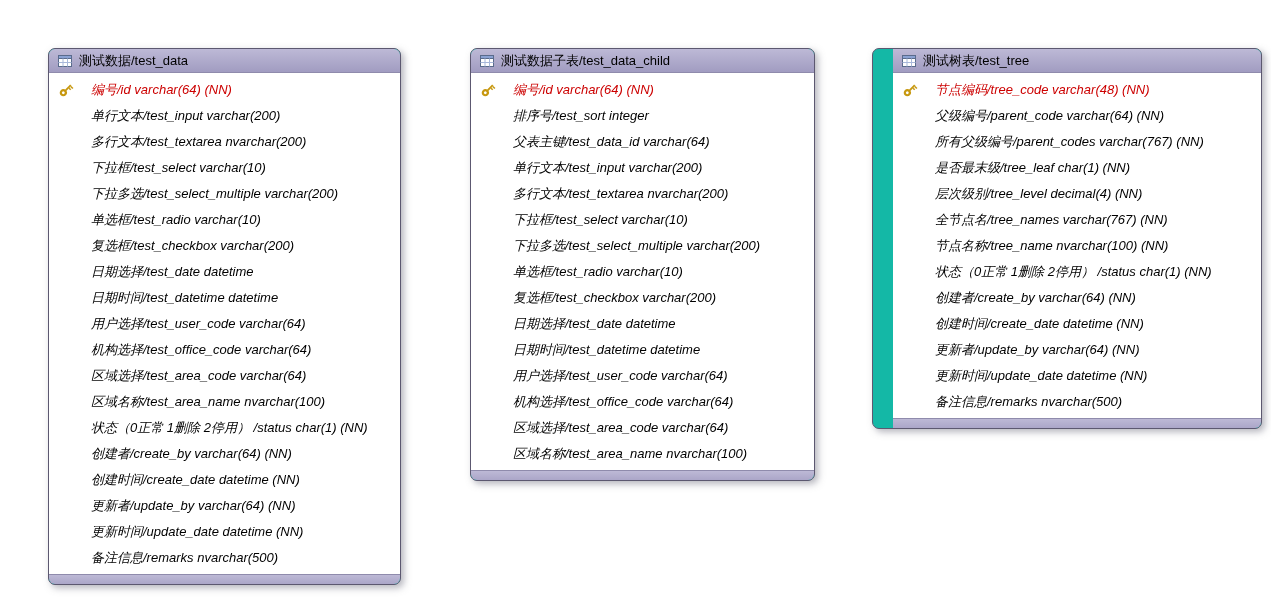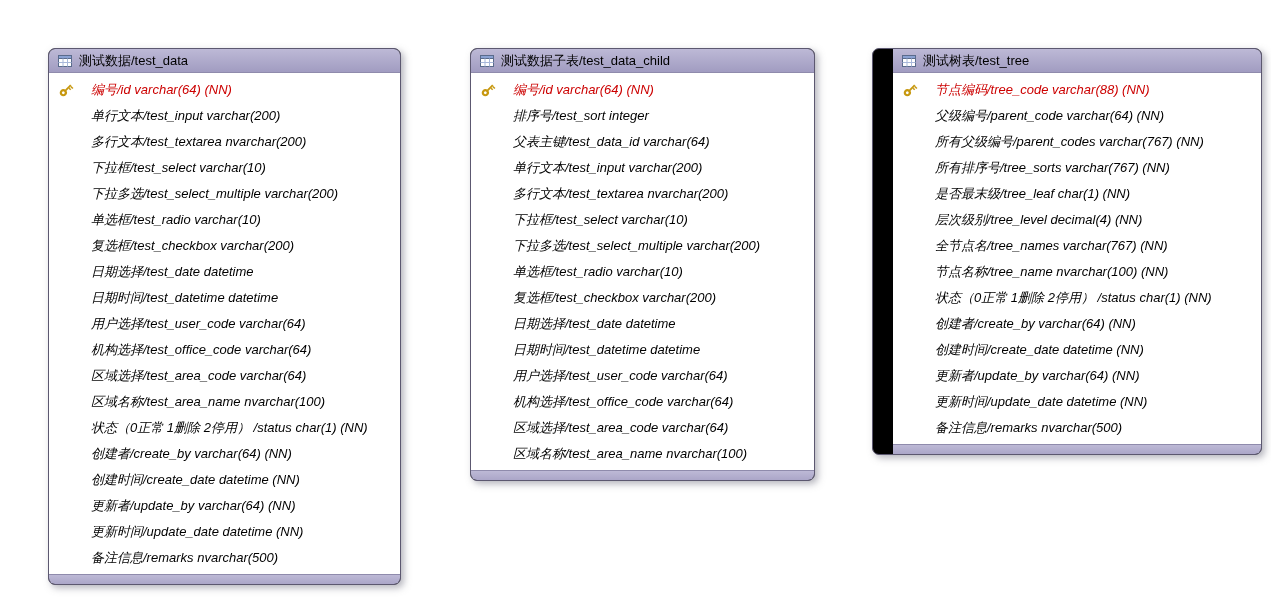--- a/index.html
+++ b/index.html
@@ -22,21 +22,21 @@
   }
   #canvas{
     position:relative;
     width:1271px;
     height:598px;
     background:var(--canvas-bg);
     overflow:hidden;
   }
   .table-node{
     position:absolute;
-    background:#000000;
+    background:#14b8a6;
     border:1px solid var(--border);
     border-radius:7px;
     box-shadow:3px 3px 7px rgba(110,110,125,0.5);
     overflow:hidden;
   }
   .table-header{
     display:flex;
     align-items:center;
     gap:7px;
     height:24px;
@@ -292,33 +292,29 @@
           <span class="gutter">
             <svg width="16" height="16" viewBox="0 0 16 16" aria-hidden="true">
               <g transform="rotate(-45 8 8)">
                 <circle cx="4.2" cy="8" r="2.5" fill="none" stroke="#c79810" stroke-width="2.2"></circle>
                 <rect x="6.5" y="7.05" width="8.3" height="1.9" fill="#c79810"></rect>
                 <rect x="10.7" y="8.9" width="1.5" height="2.3" fill="#c79810"></rect>
                 <rect x="13.2" y="8.9" width="1.5" height="2.9" fill="#c79810"></rect>
               </g>
             </svg>
           </span>
-          <span class="field-label">节点编码/tree_code varchar(88) (NN)</span>
+          <span class="field-label">节点编码/tree_code varchar(48) (NN)</span>
         </div>
         <div class="row">
           <span class="gutter"></span>
           <span class="field-label">父级编号/parent_code varchar(64) (NN)</span>
         </div>
         <div class="row">
           <span class="gutter"></span>
           <span class="field-label">所有父级编号/parent_codes varchar(767) (NN)</span>
-        </div>
-        <div class="row">
-          <span class="gutter"></span>
-          <span class="field-label">所有排序号/tree_sorts varchar(767) (NN)</span>
         </div>
         <div class="row">
           <span class="gutter"></span>
           <span class="field-label">是否最末级/tree_leaf char(1) (NN)</span>
         </div>
         <div class="row">
           <span class="gutter"></span>
           <span class="field-label">层次级别/tree_level decimal(4) (NN)</span>
         </div>
         <div class="row">

